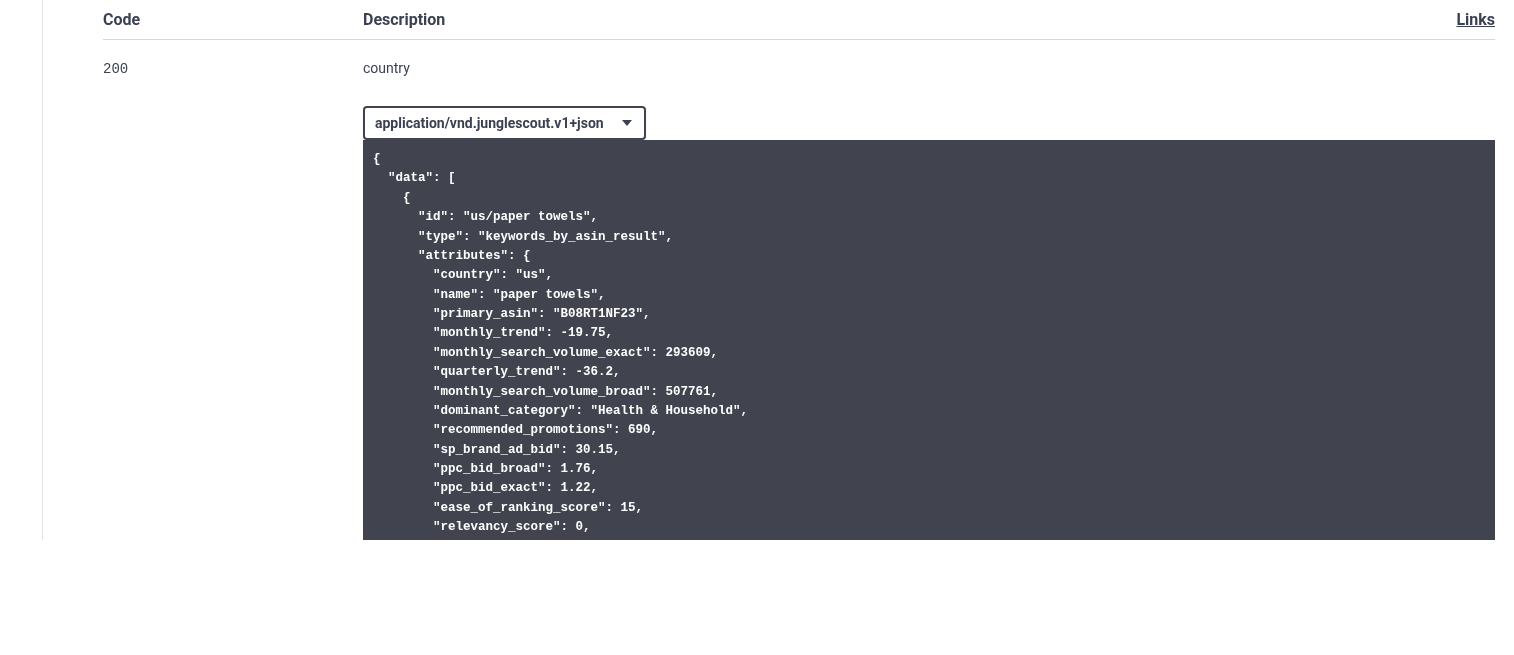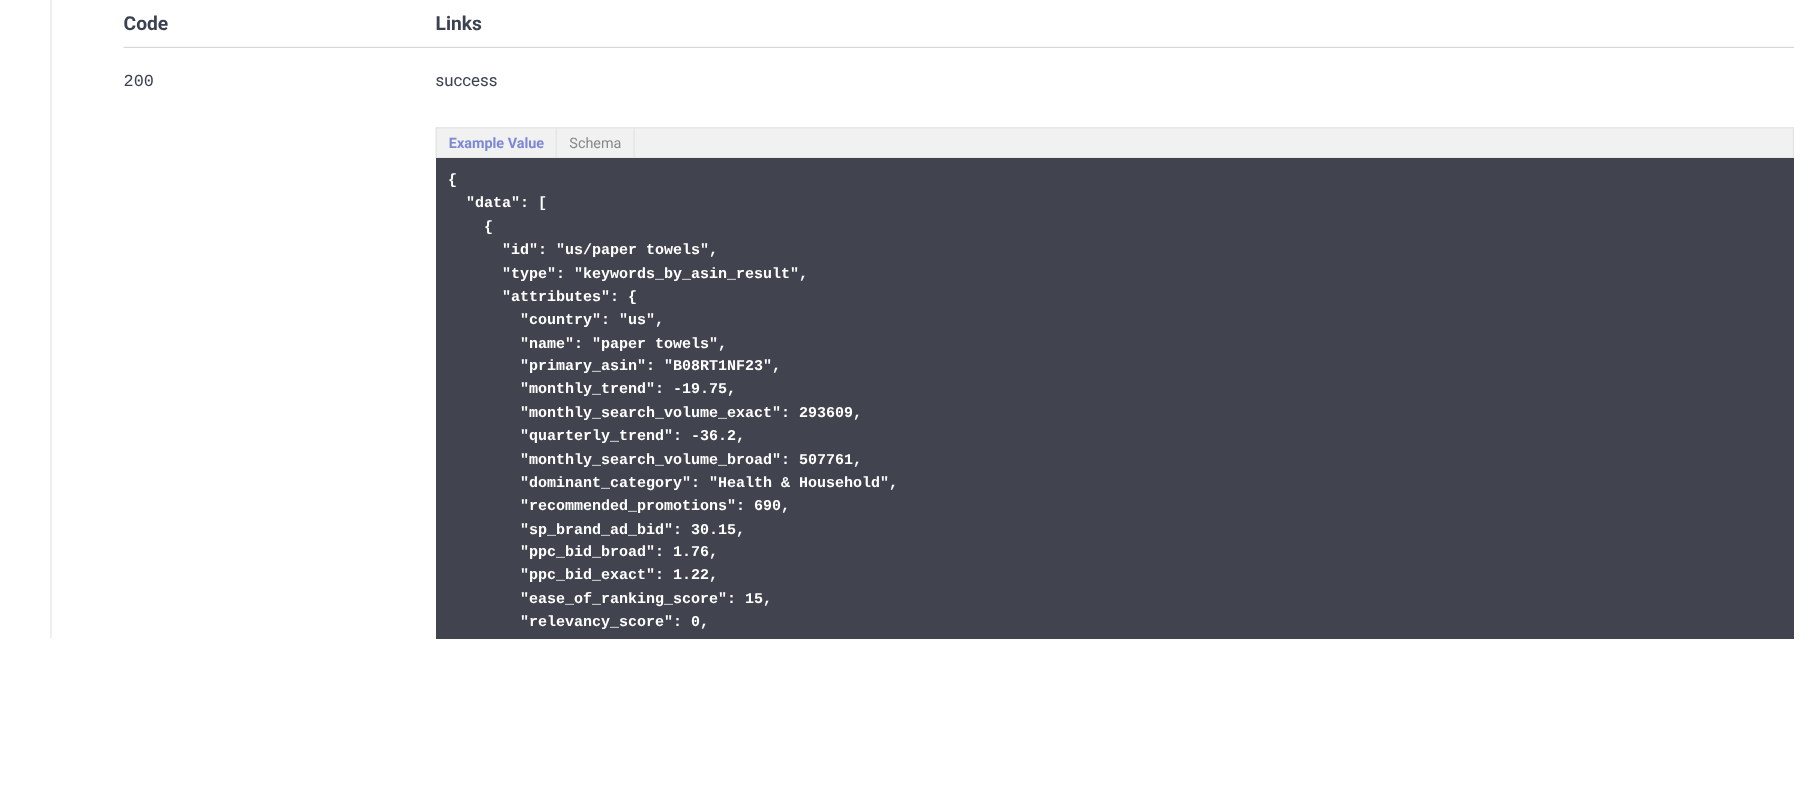--- a/index.html
+++ b/index.html
@@ -26,21 +26,23 @@
   }
   .col-code {
     width: 260px;
     flex-shrink: 0;
   }
   .col-description {
     flex: 1;
   }
   .col-links {
     width: 100px;
+    text-align: right;
     flex-shrink: 0;
+    text-decoration: underline;
   }
   .header-label {
     font-weight: 700;
     font-size: 16px;
     color: #3b4151;
   }
   .responses-row {
     display: flex;
     padding-top: 20px;
   }
@@ -138,36 +140,38 @@
   .code-block-wrap::-webkit-scrollbar-thumb { background: #c1c1c1; }
 </style>
 </head>
 <body>
 
 <div class="container">
   <div class="responses-table">
 
     <div class="responses-header">
       <div class="col-code header-label">Code</div>
+      <div class="col-description header-label">Description</div>
       <div class="col-links header-label">Links</div>
     </div>
 
     <div class="responses-row">
       <div class="col-code">
         <span class="code-value">200</span>
       </div>
 
       <div class="col-description">
-        <div class="description-text">success</div>
+        <div class="description-text">country</div>
 
+        <div class="media-select-wrap">
+          <select class="media-select">
+            <option>application/vnd.junglescout.v1+json</option>
+          </select>
+        </div>
 
-        <div class="tabs">
-          <div class="tab active">Example Value</div>
-          <div class="tab">Schema</div>
-        </div>
 
         <div class="code-block-wrap">
           <pre class="code-block">{
   "data": [
     {
       "id": "us/paper towels",
       "type": "keywords_by_asin_result",
       "attributes": {
         "country": "us",
         "name": "paper towels",

